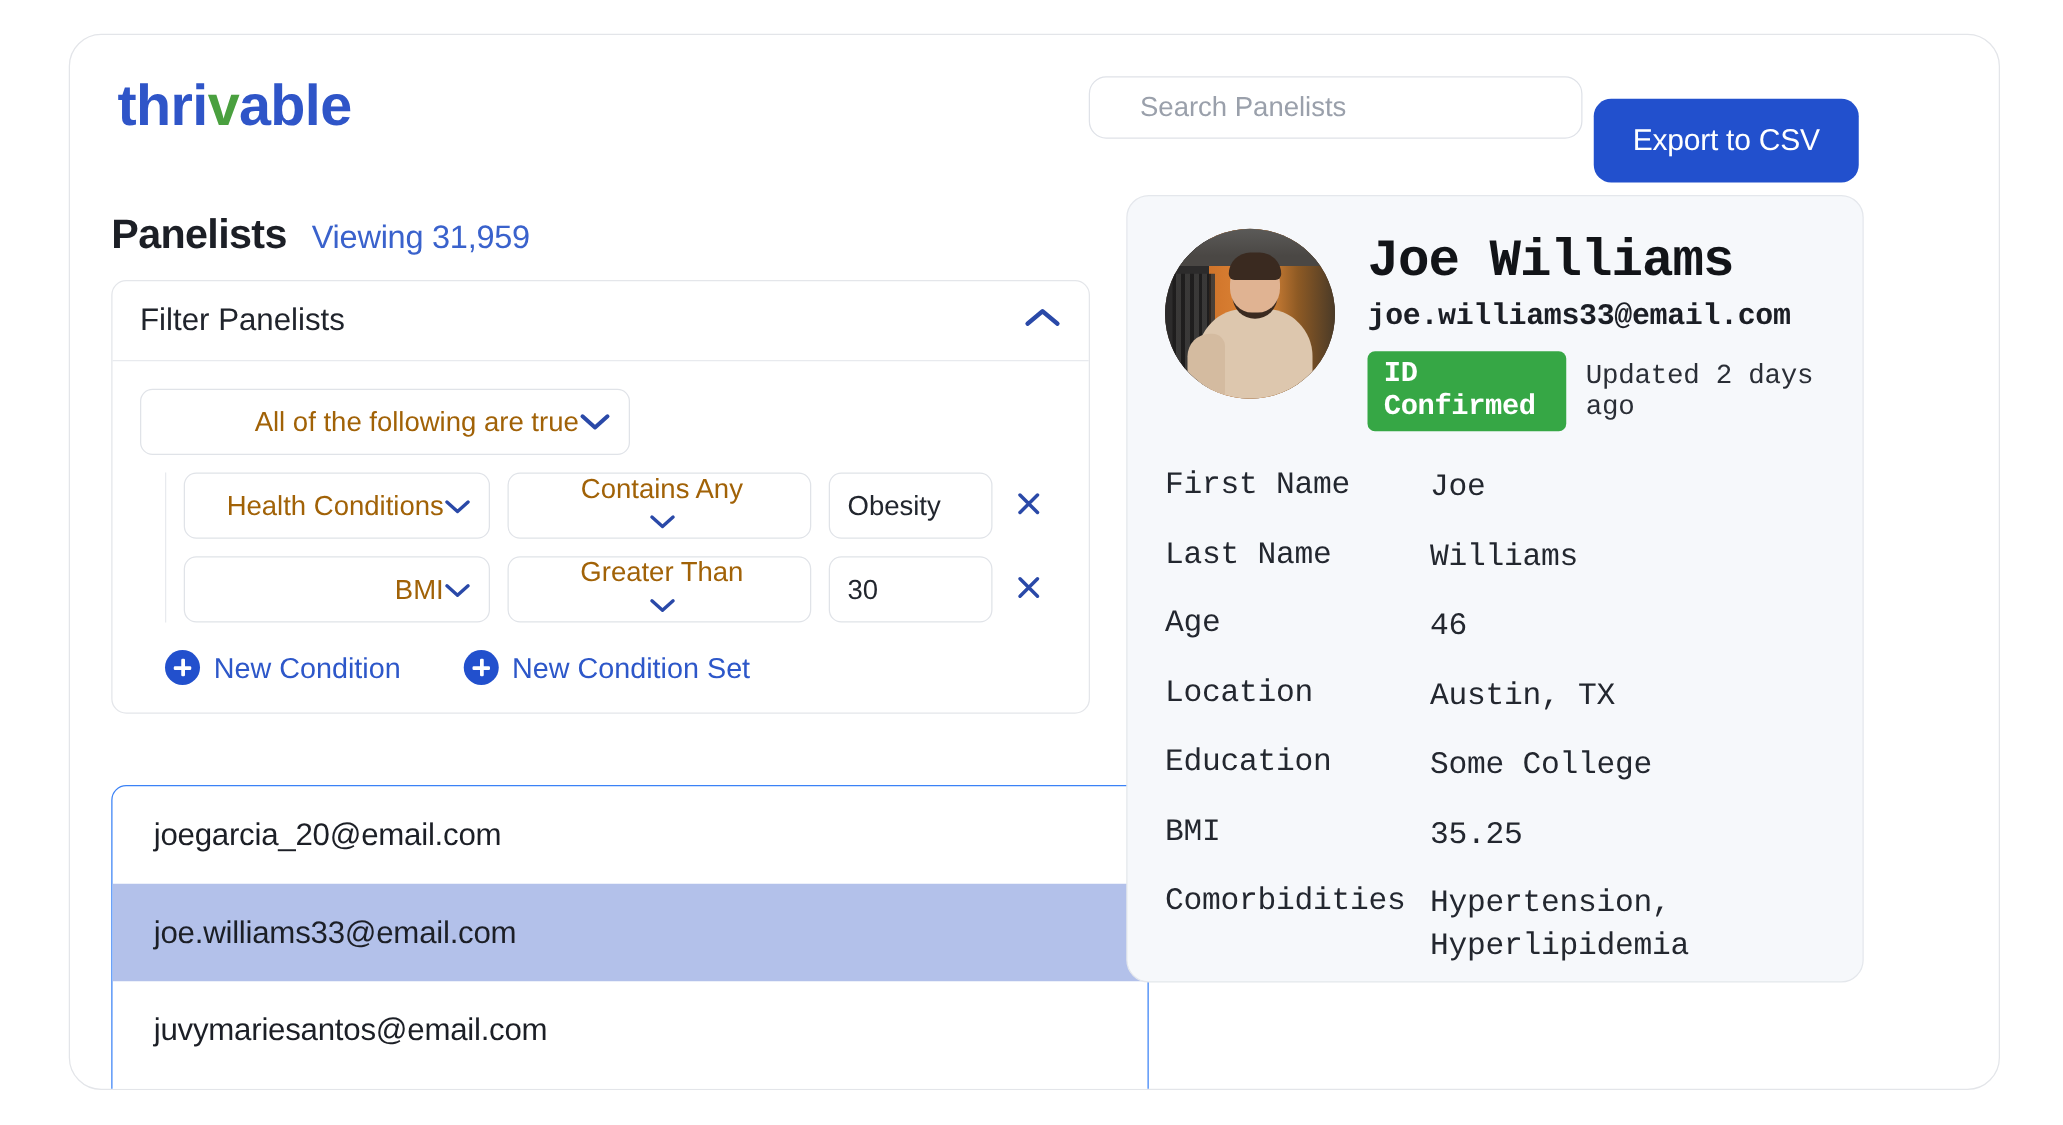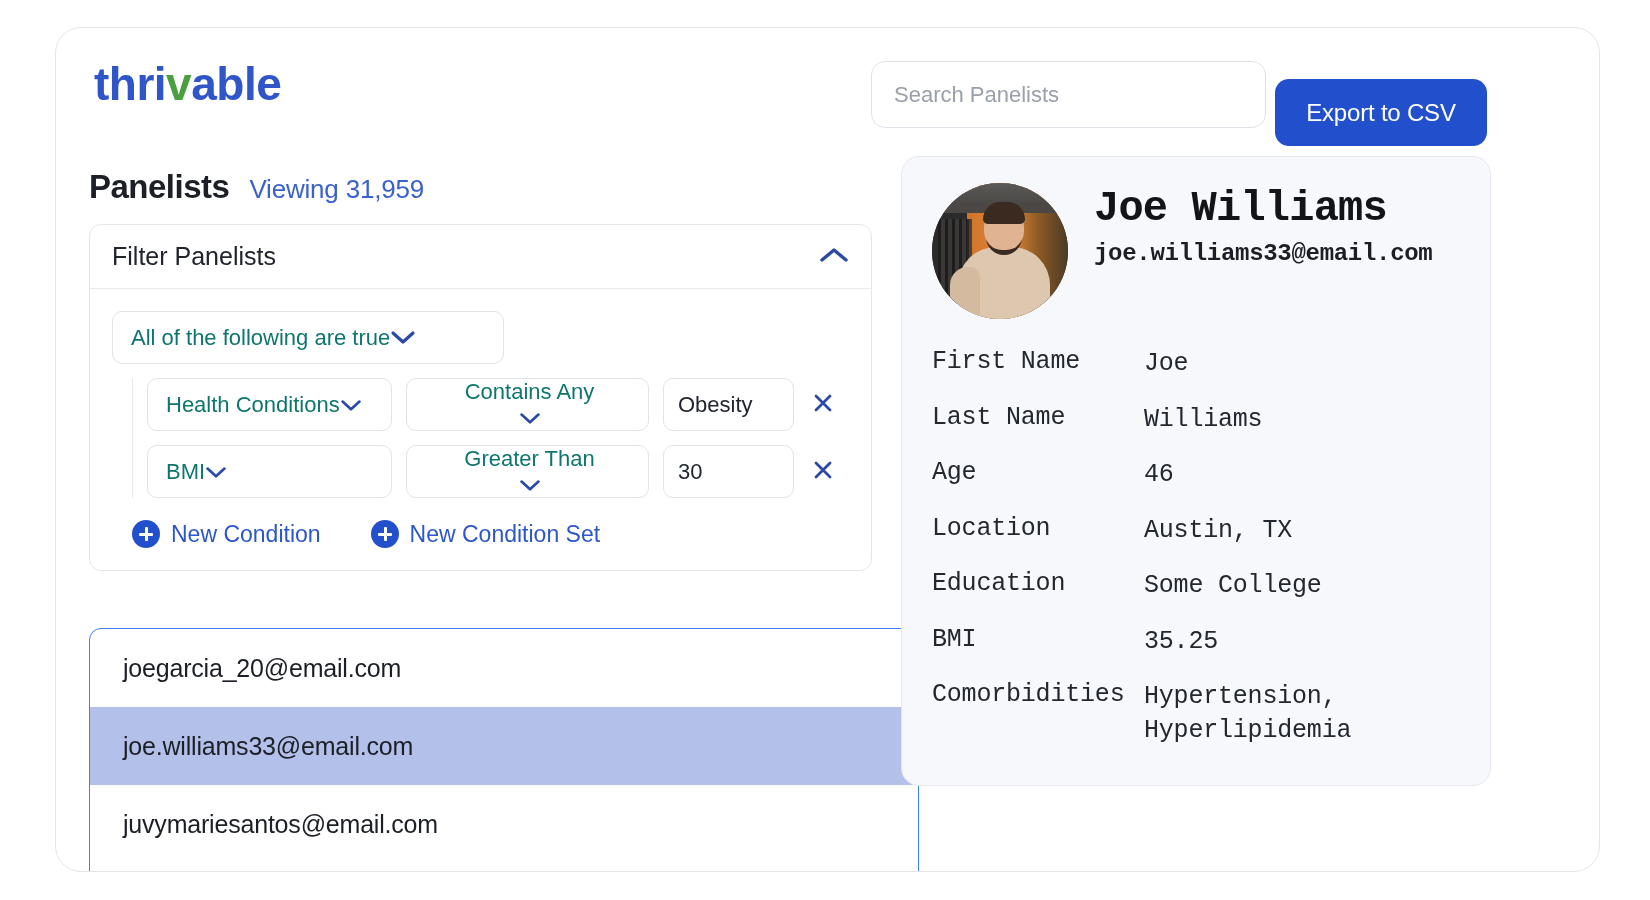--- a/index.html
+++ b/index.html
@@ -42,28 +42,28 @@
     line-height: 1;
     white-space: nowrap;
   }
   #brand-logo .accent { color: #4aa03f; }
 
   #search-input {
     position: absolute;
     left: 815px;
     top: 33px;
     width: 395px;
-    height: 67px;
+    height: 50px;
     border: 1px solid #dfe2e8;
     border-radius: 14px;
     background: #ffffff;
     font-family: "Liberation Sans", sans-serif;
     font-size: 22px;
     color: #2c3038;
-    padding: 0 22px;
+    padding: 0 40px;
     outline: none;
   }
   #search-input::placeholder { color: #9aa0ab; }
 
   #export-csv-button {
     position: absolute;
     left: 1219px;
     top: 51px;
     width: 212px;
     height: 67px;
@@ -117,28 +117,28 @@
     border-bottom: 1px solid #e8eaee;
   }
   #filter-header-title { font-size: 25px; color: #20242c; }
   .chevron-up-icon, .chevron-down-icon { display: block; }
 
   #filter-body { padding: 22px 22px 16px 22px; }
 
   .select-box {
     display: inline-flex;
     align-items: center;
-    justify-content: flex-start;
+    justify-content: flex-end;
     border: 1px solid #e0e3e8;
     border-radius: 10px;
     background: #fff;
     height: 53px;
     padding: 0 14px 0 18px;
     font-size: 22px;
-    color: #0f766e;
+    color: #a16207;
     white-space: nowrap;
     cursor: pointer;
   }
 
   #match-mode-select { width: 392px; margin-bottom: 14px; }
 
   #conditions-group {
     margin-left: 20px;
     border-left: 1px solid #e8eaee;
     padding-left: 0;
@@ -491,20 +491,24 @@
         <div class="person-body"></div>
         <div class="person-arm"></div>
         <div class="person-beard"></div>
         <div class="person-head"></div>
         <div class="person-hair"></div>
       </div>
 
       <div>
         <div id="profile-name">Joe Williams</div>
         <div id="profile-email">joe.williams33@email.com</div>
+        <div id="profile-status-row">
+          <span id="id-status-badge">ID Confirmed</span>
+          <span id="updated-text">Updated 2 days ago</span>
+        </div>
       </div>
     </div>
 
     <div id="profile-fields">
       <div class="field-row">
         <div class="field-label">First Name</div>
         <div class="field-value">Joe</div>
       </div>
       <div class="field-row">
         <div class="field-label">Last Name</div>

